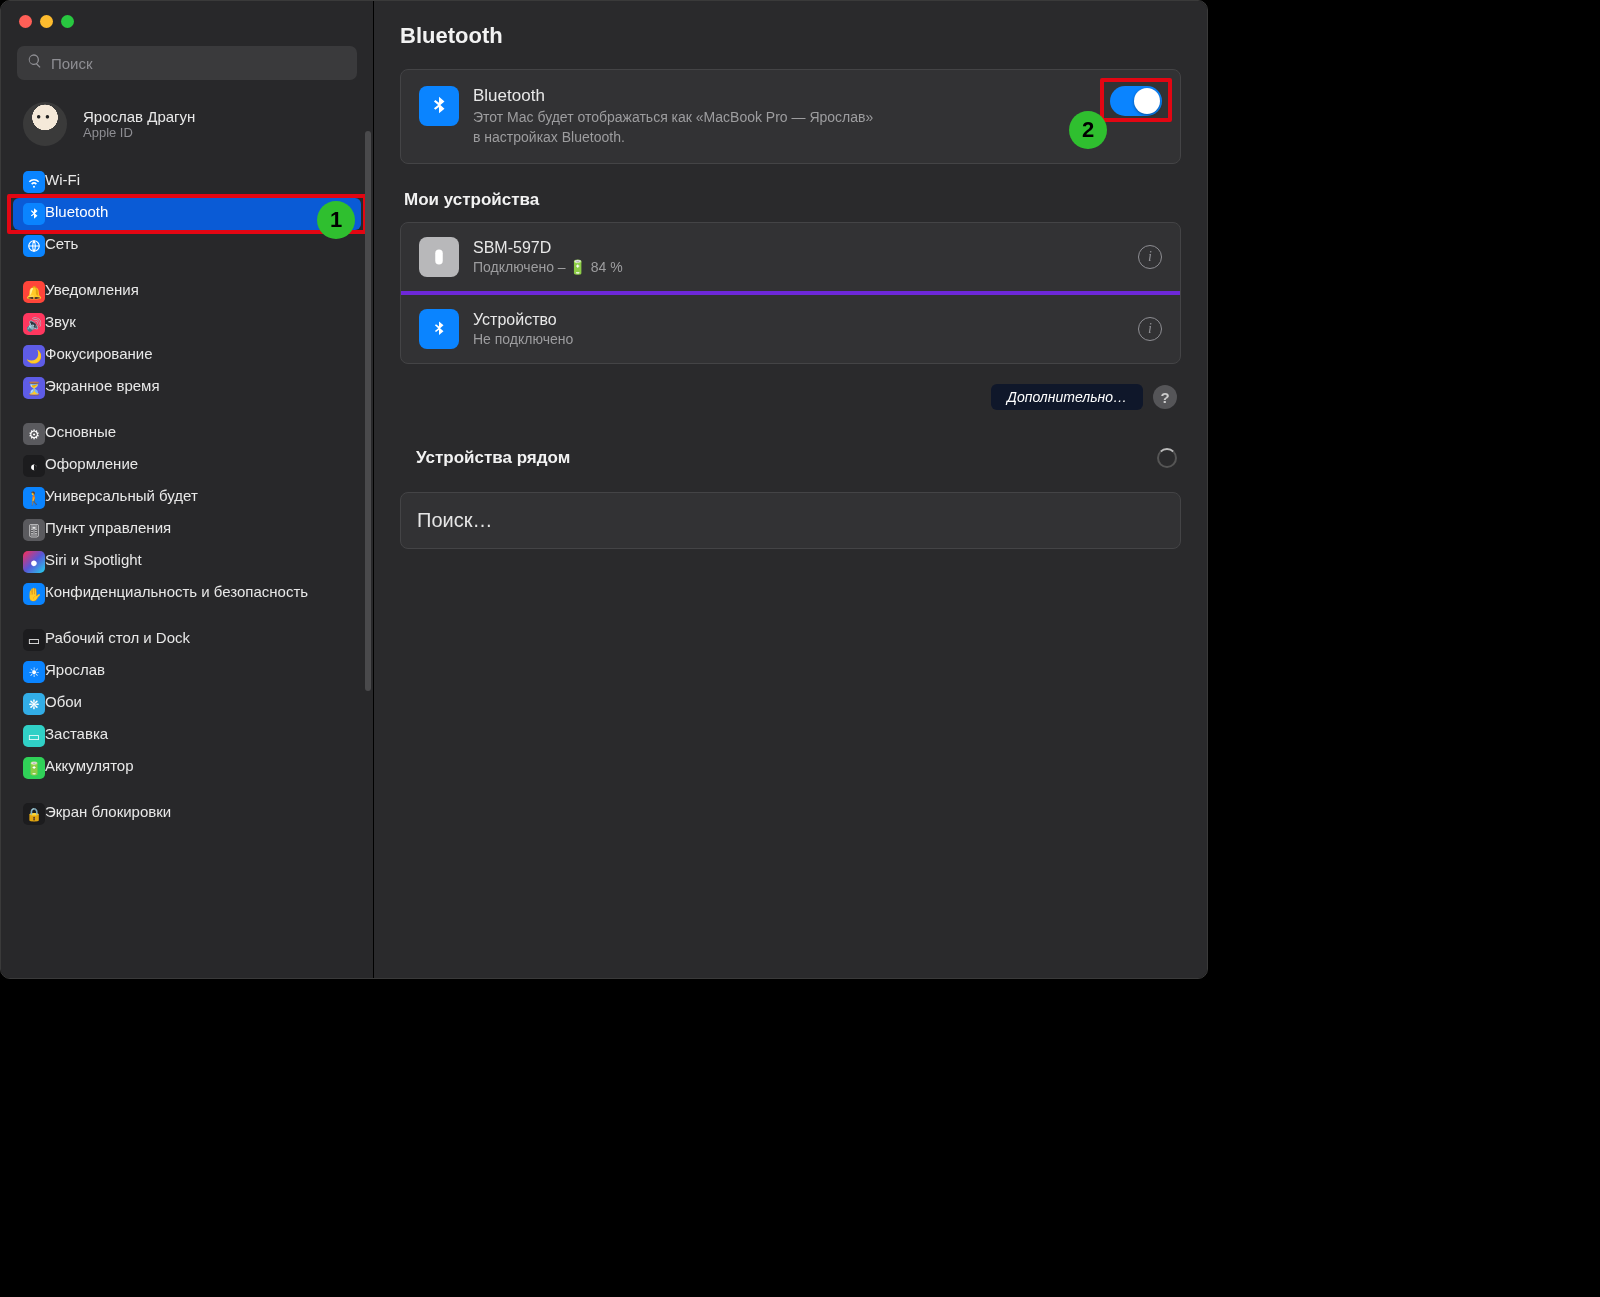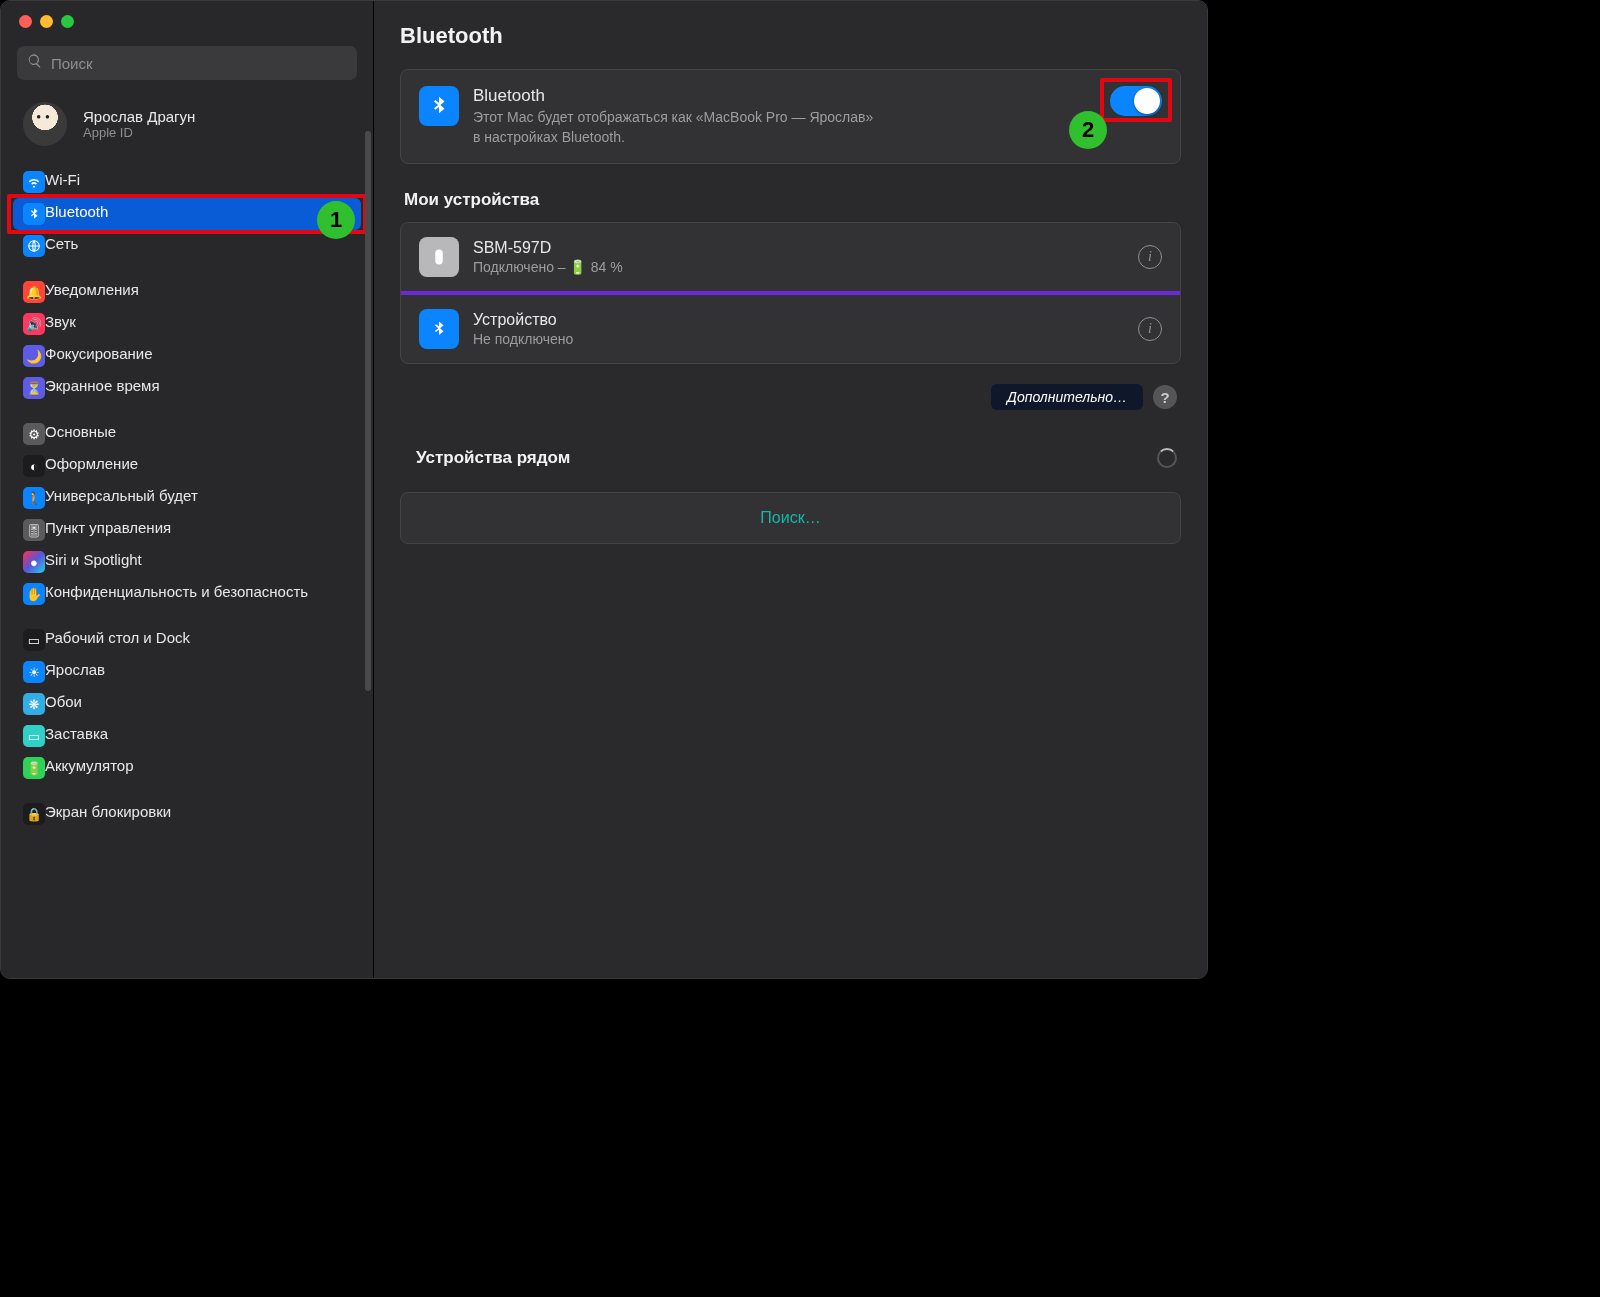--- a/index.html
+++ b/index.html
@@ -242,24 +242,24 @@
   }
   .spinner {
     width:20px;height:20px;
     border:2px solid #555;
     border-top-color:#bbb;
     border-radius:50%;
     animation: spin 1s linear infinite;
   }
   @keyframes spin { to { transform: rotate(360deg);} }
   .search-row {
-    text-align:center;
+    text-align:left;
     padding: 16px;
-    color: #14b8a6;
-    font-size: 16px;
+    color: #e5e5e5;
+    font-size: 20px;
   }
 </style>
 </head>
 <body>
 
 <div class="window">
 
   <div class="sidebar">
     <div class="titlebar">
       <div class="dot red"></div>

